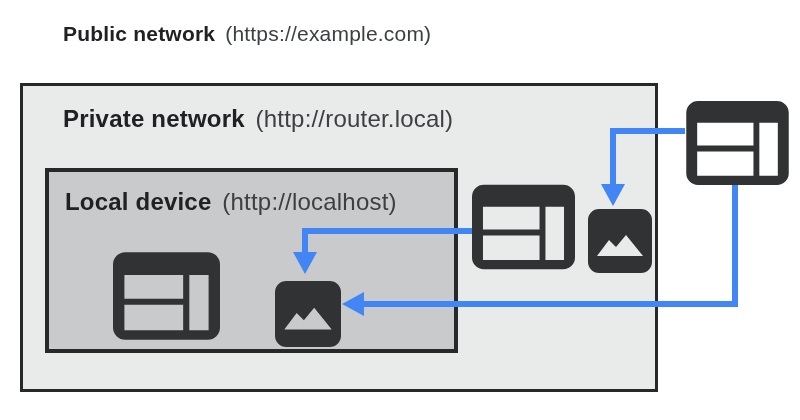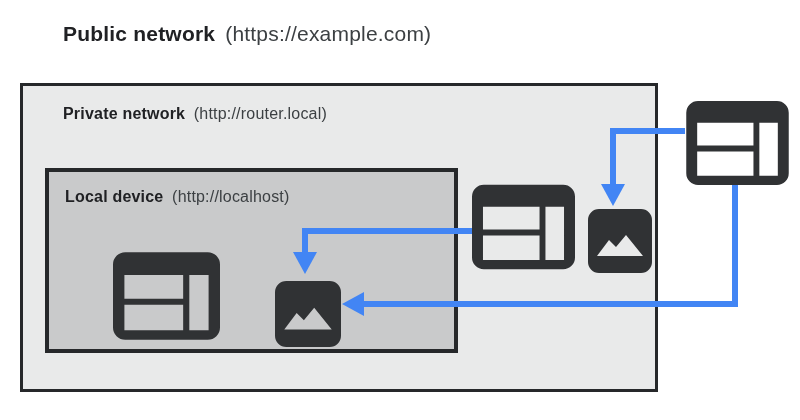--- a/index.html
+++ b/index.html
@@ -1,21 +1,21 @@
 <!DOCTYPE html>
 <html><head>
 <meta charset="utf-8">
 <style>
   * { margin: 0; padding: 0; box-sizing: border-box; }
   html, body { width: 800px; height: 420px; background: #ffffff; overflow: hidden; }
   body { font-family: "Liberation Sans", "DejaVu Sans", sans-serif; }
 
   .canvas { position: relative; width: 772px; height: 420px; background: #ffffff; }
 
-  .label { white-space: nowrap; font-size: 16px; color: #26282b; letter-spacing: 0.2px; }
+  .label { white-space: nowrap; font-size: 24px; color: #26282b; letter-spacing: 0.2px; }
   .label .b { font-weight: bold; color: #202124; }
   .label .d { font-weight: normal; color: #3c4043; margin-left: 4px; }
 
   .title { position: absolute; left: 63px; top: 22px; font-size: 21px; }
 
   .private-box {
     position: absolute; left: 20px; top: 83px; width: 638px; height: 309px;
     background: #e9eaea; border: 3px solid #26282a;
   }
   .private-label { position: absolute; left: 40px; top: 19px; }

